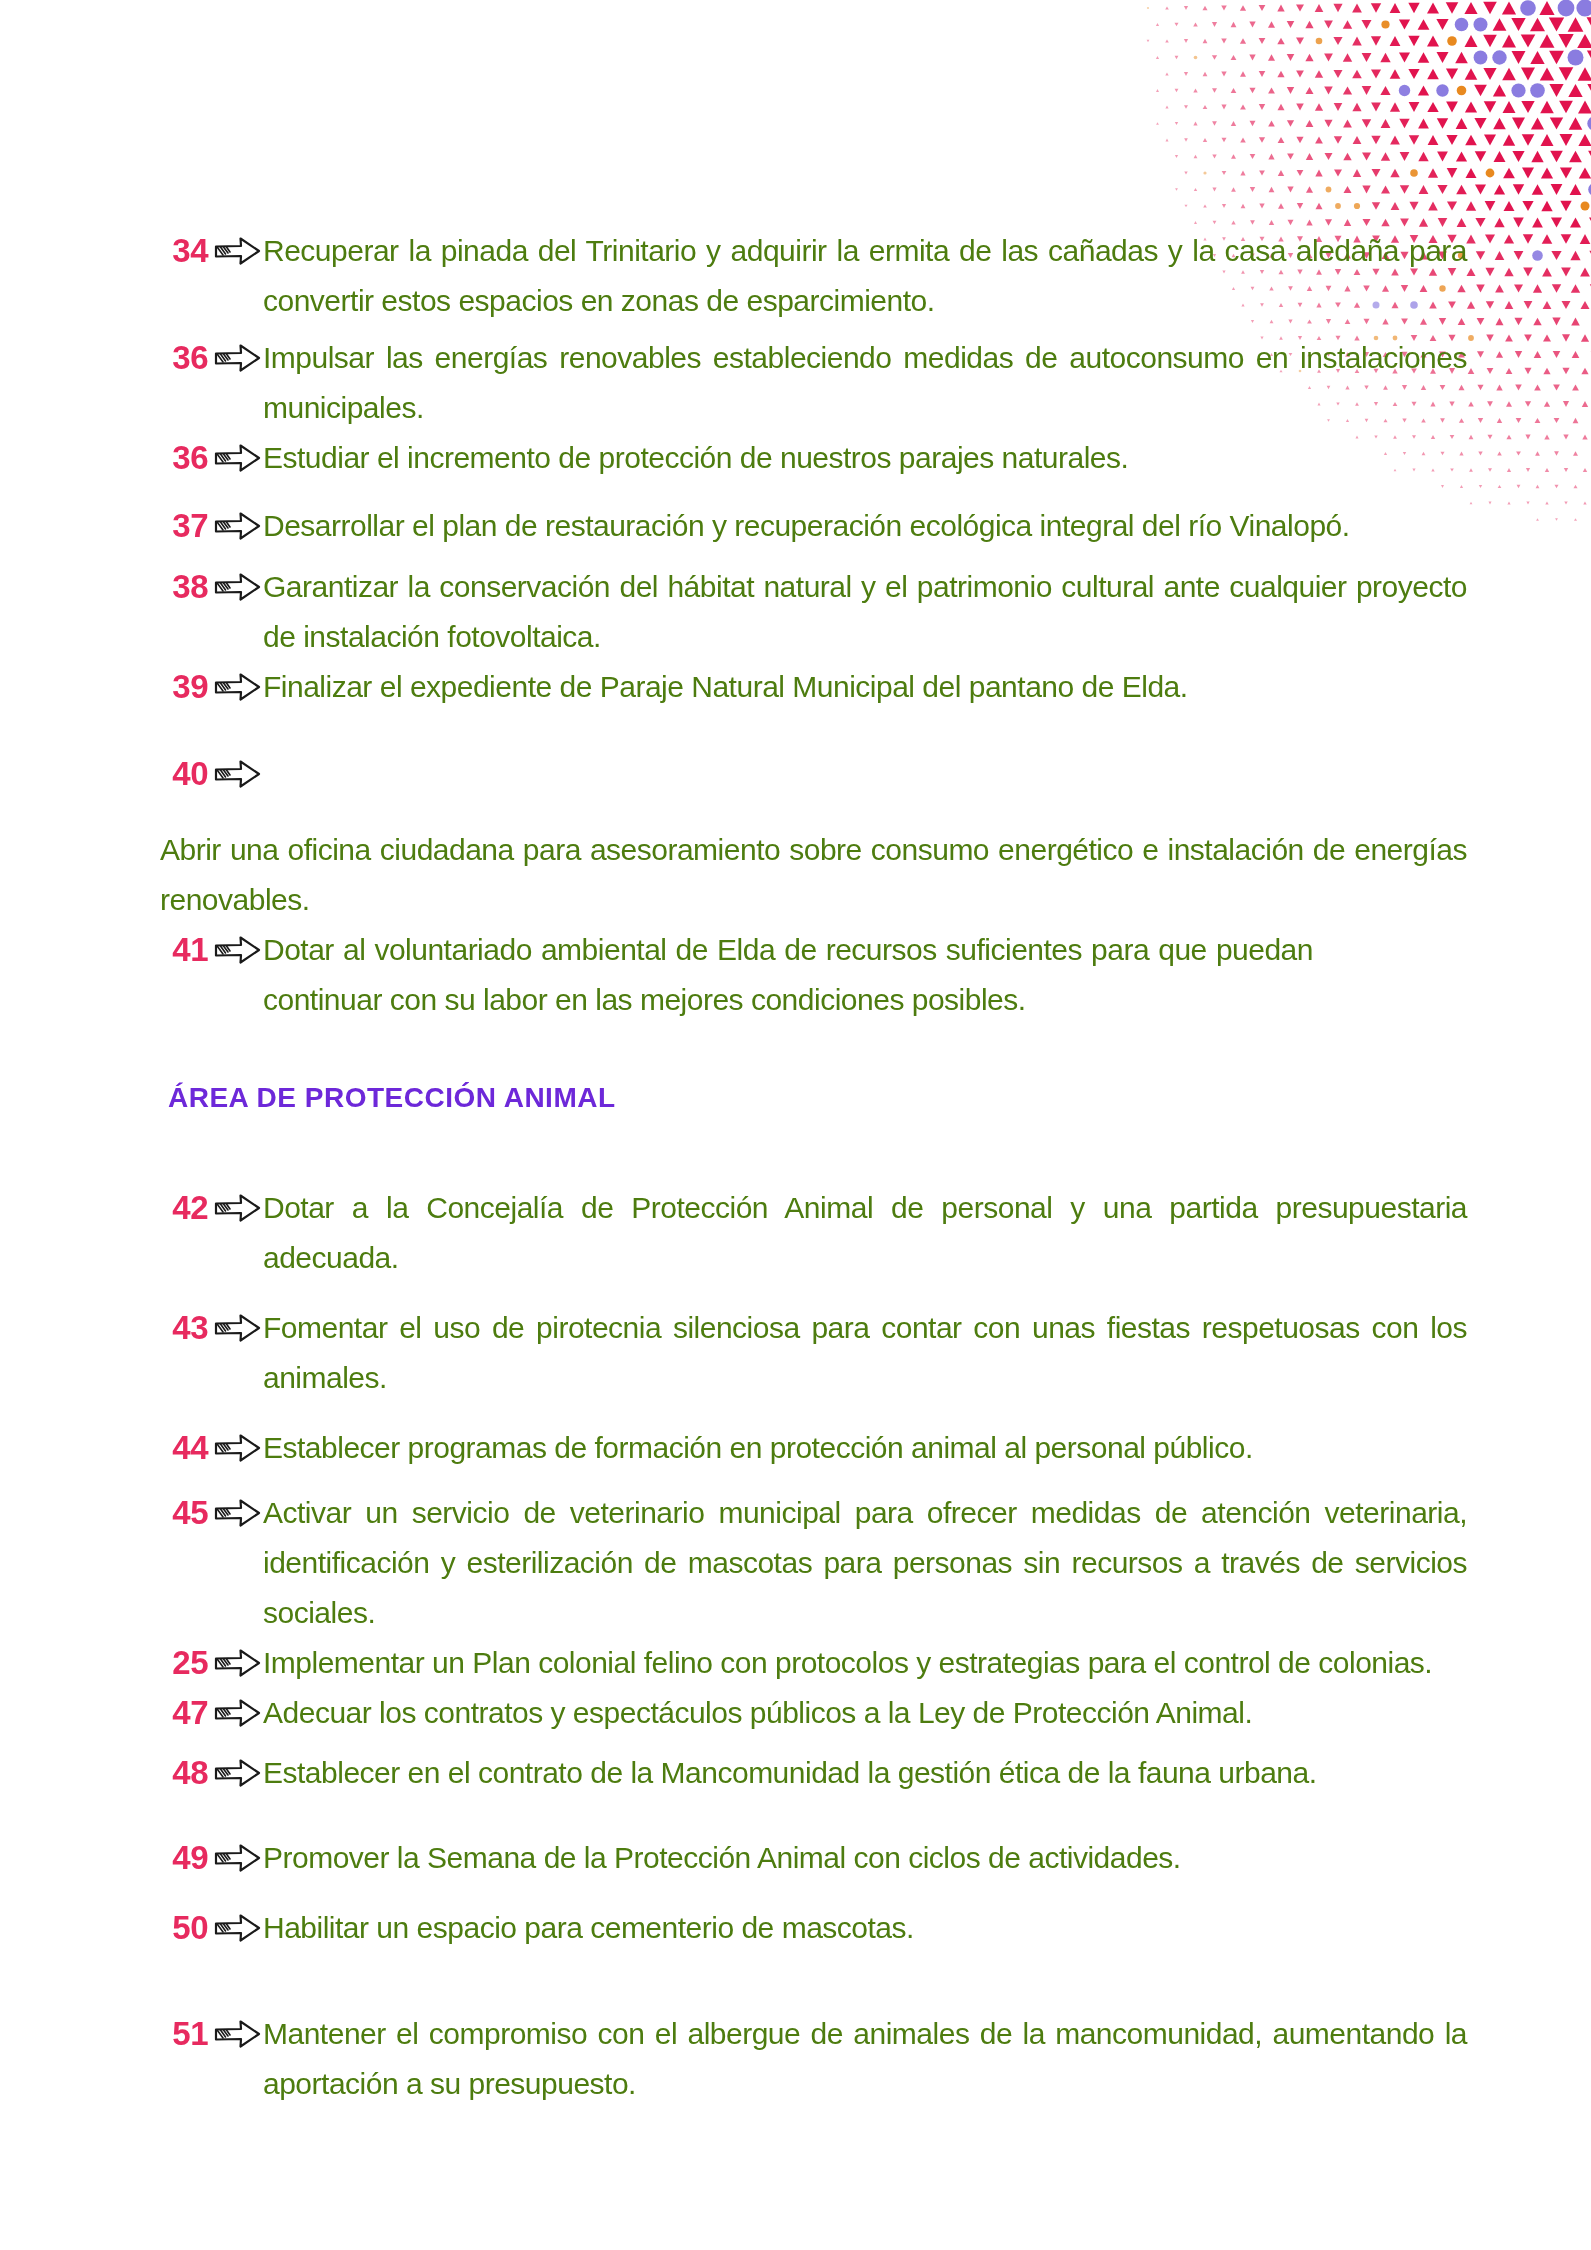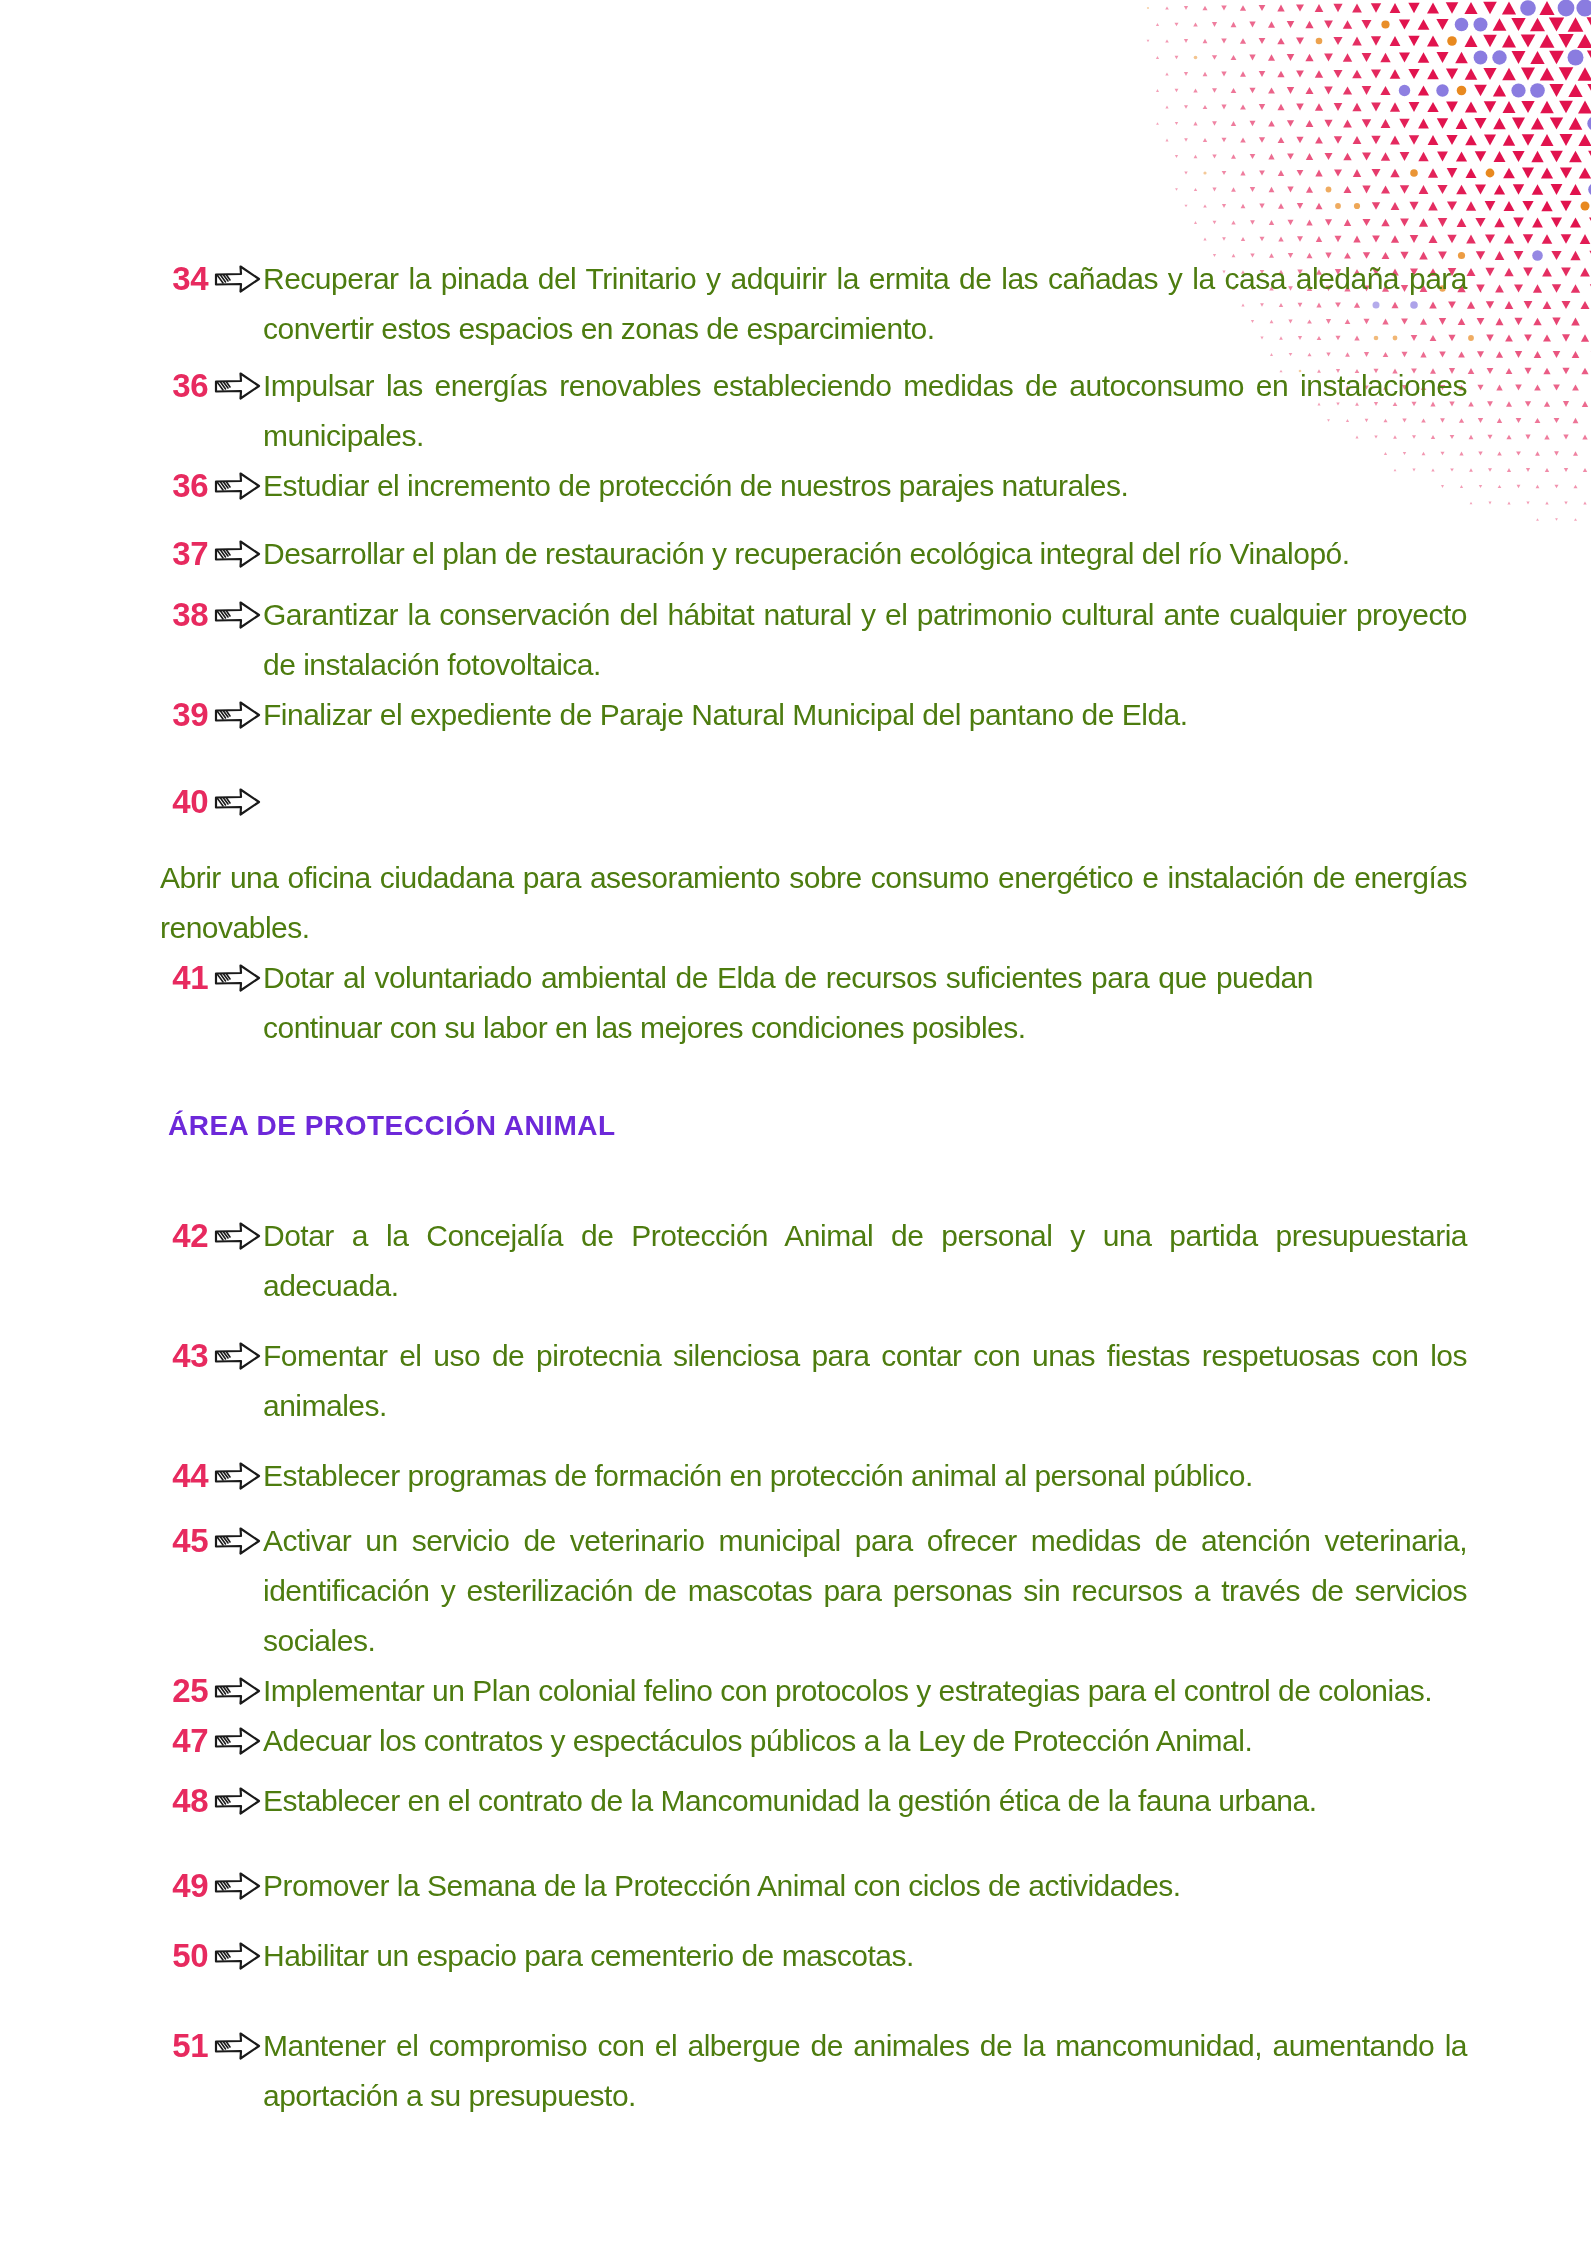--- a/index.html
+++ b/index.html
@@ -9,21 +9,21 @@
     background:#ffffff;
     overflow:hidden;
     font-family:"Liberation Sans", sans-serif;
     color:#1a1a1a;
   }
   
   .corner-svg{position:absolute;top:0;right:0;width:500px;height:580px;display:block;}
 
   .content{
     position:absolute;
-    left:160px;top:254px;
+    left:160px;top:226px;
     width:1307px;
   }
   .item{
     display:flex;
     align-items:flex-start;
   }
   .marker{
     flex:0 0 103px;
     display:flex;
     align-items:center;
@@ -909,21 +909,21 @@
       <span class="arrow">
         <svg viewBox="0 0 50 34">
           <path d="M4 12.5 L29 12 L28.5 4.5 L47 17 L28.5 29.5 L29 22 L4 22.5 Z" fill="#ffffff" stroke="#1a1a1a" stroke-width="2.2" stroke-linejoin="round"></path>
           <path d="M5.5 13.5 l5.5 7.5 M8.5 13 l5 7 M11.5 13 l4.5 6 M14.5 13 l3.5 5" fill="none" stroke="#1a1a1a" stroke-width="1.6" stroke-linecap="round"></path>
         </svg>
       </span>
     </span>
     <p class="text">Promover la Semana de la Protección Animal con ciclos de actividades.</p>
   </div>
 
-  <div class="item" style="margin-bottom: 40px;">
+  <div class="item" style="margin-bottom: 56px;">
     <span class="marker">
       <span class="num">50</span>
       <span class="arrow">
         <svg viewBox="0 0 50 34">
           <path d="M4 12.5 L29 12 L28.5 4.5 L47 17 L28.5 29.5 L29 22 L4 22.5 Z" fill="#ffffff" stroke="#1a1a1a" stroke-width="2.2" stroke-linejoin="round"></path>
           <path d="M5.5 13.5 l5.5 7.5 M8.5 13 l5 7 M11.5 13 l4.5 6 M14.5 13 l3.5 5" fill="none" stroke="#1a1a1a" stroke-width="1.6" stroke-linecap="round"></path>
         </svg>
       </span>
     </span>
     <p class="text">Habilitar un espacio para cementerio de mascotas.</p>

